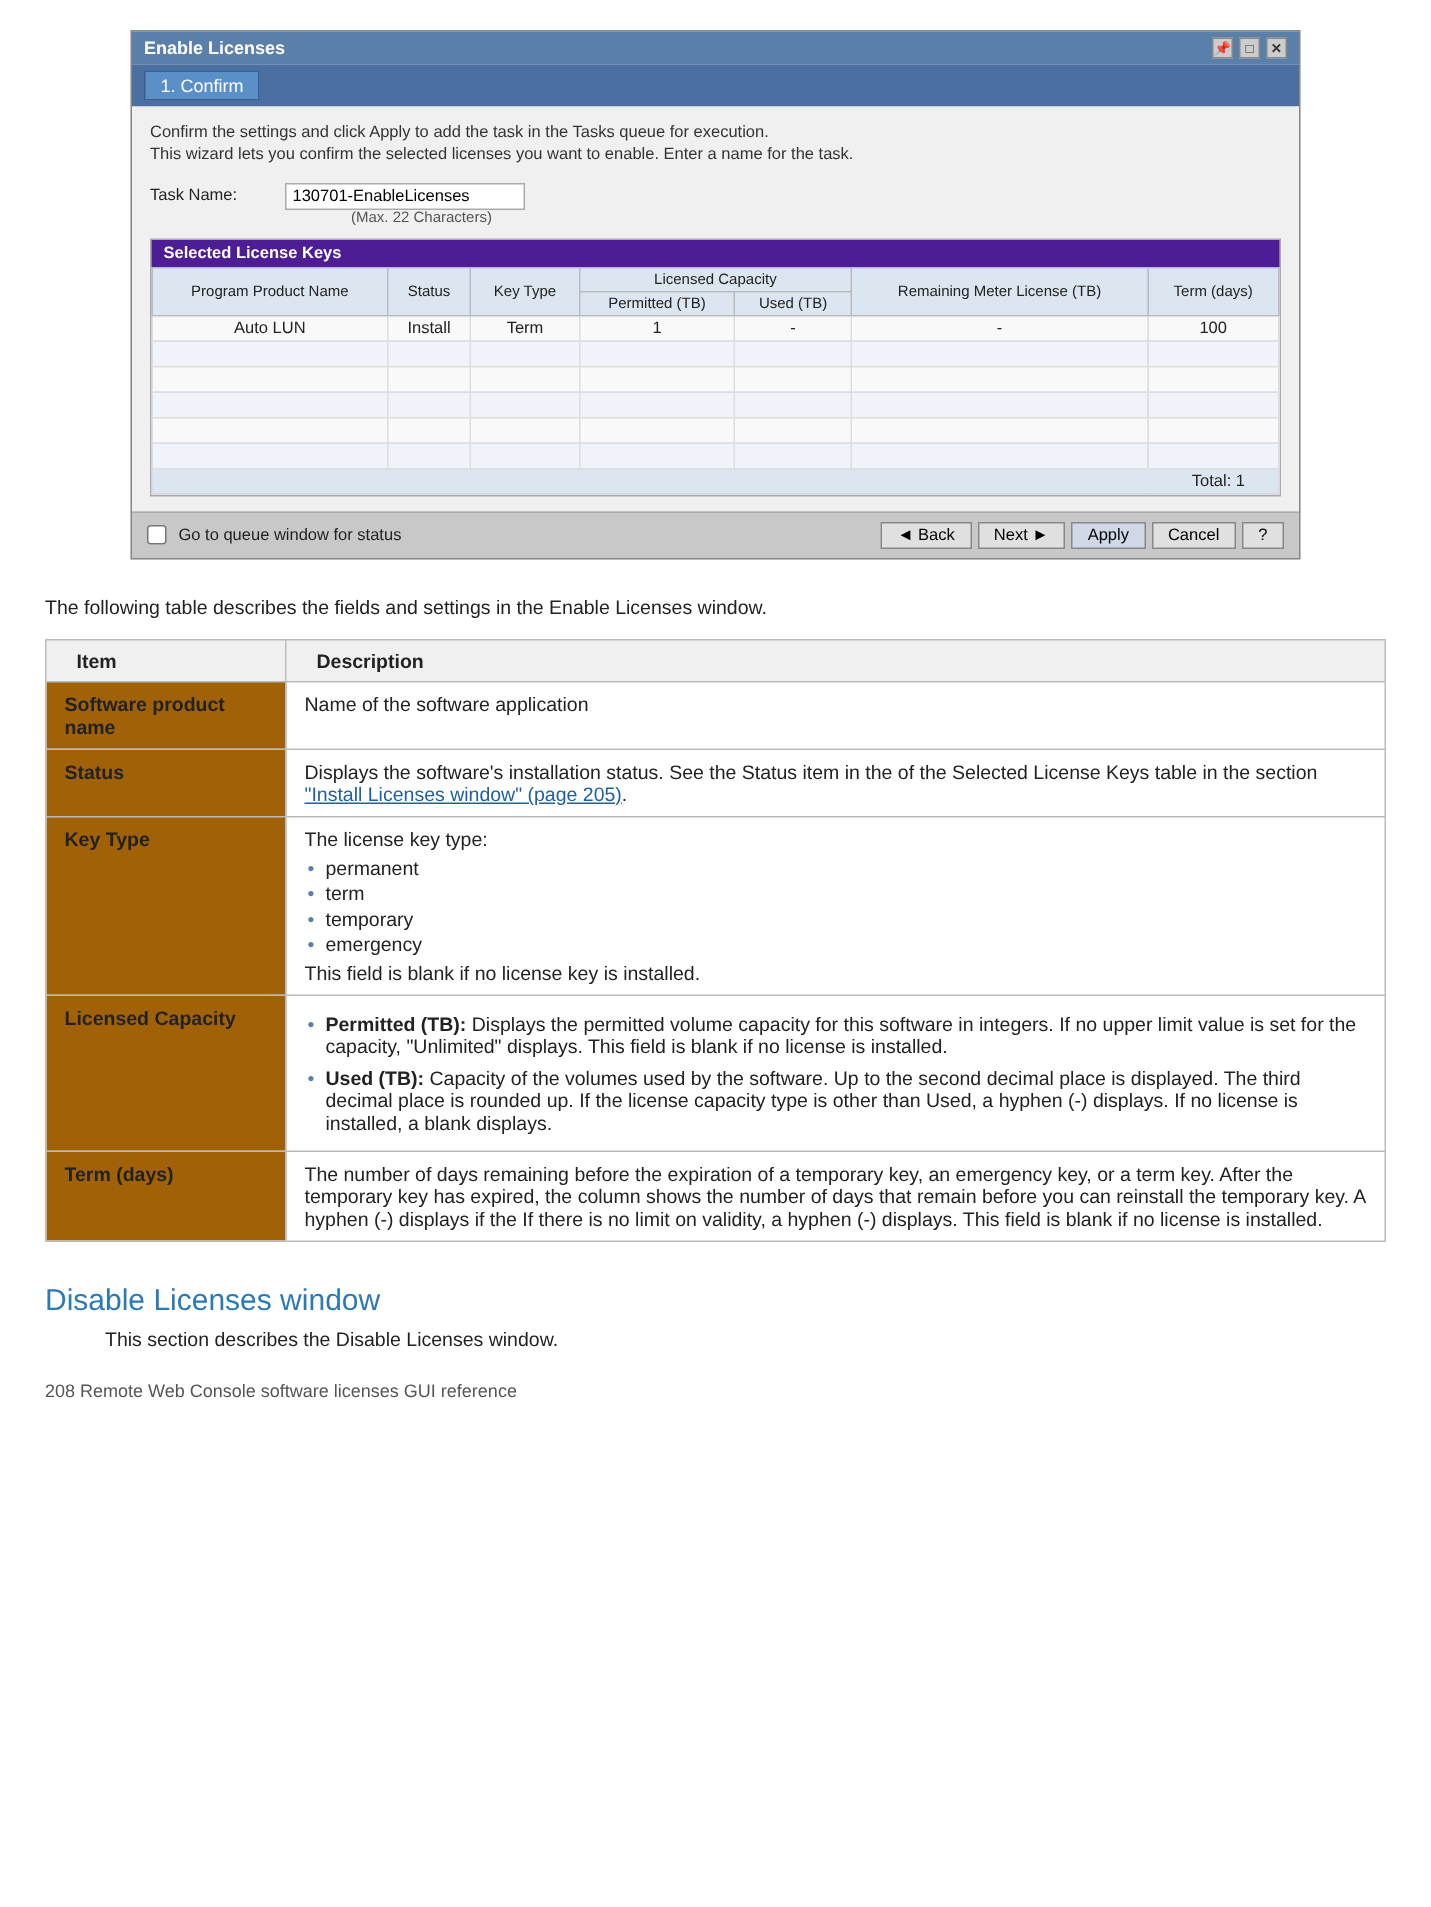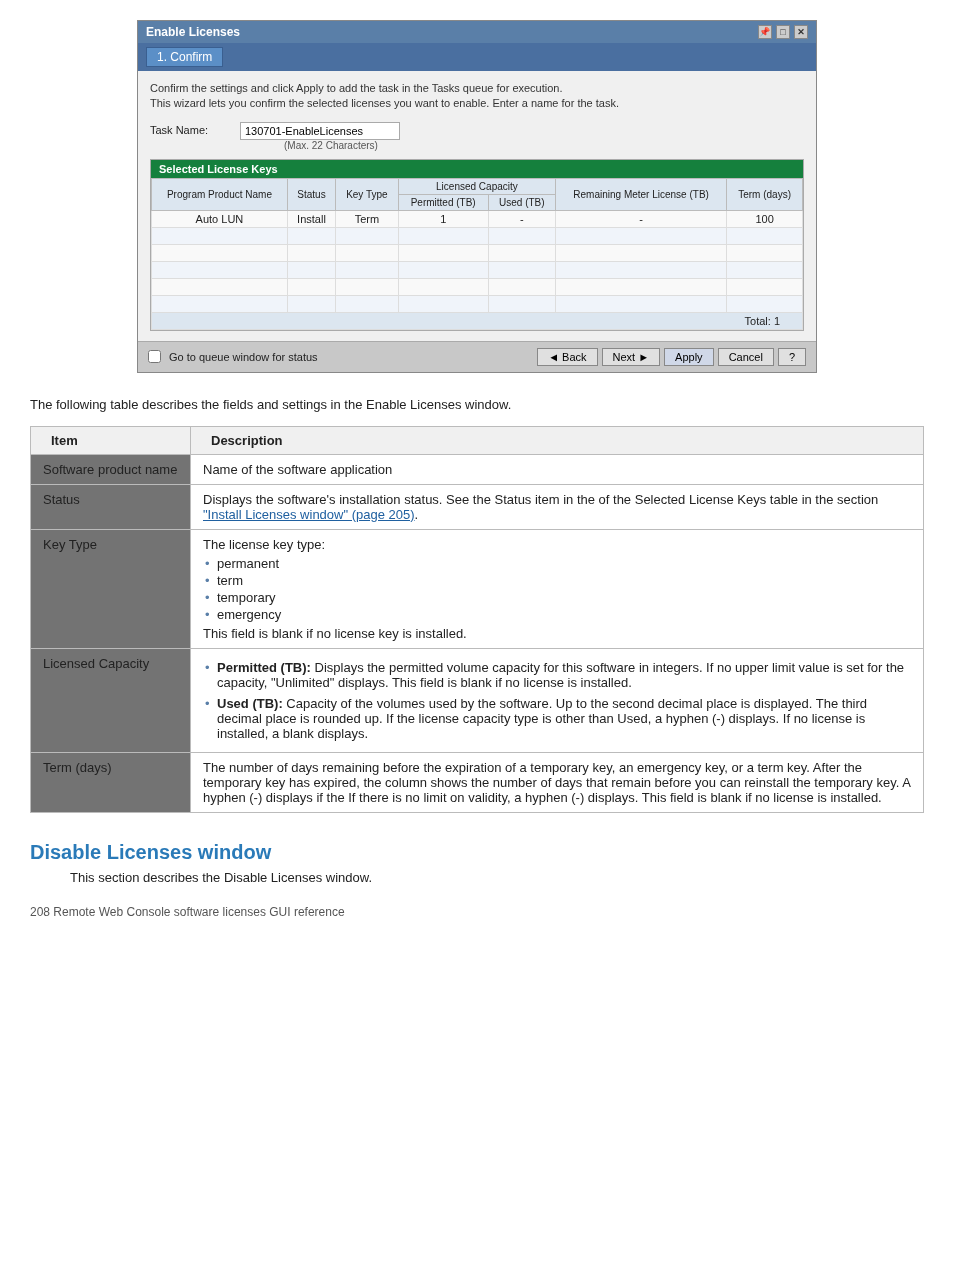--- a/index.html
+++ b/index.html
@@ -9,21 +9,21 @@
       background: #fff;
       color: #222;
       padding: 20px 30px 30px 30px;
     }
 
     
     .window-container {
       border: 1px solid #888;
       background: #e8e8e8;
       margin-bottom: 24px;
-      width: 680px;
+      width: 780px;
       margin-left: auto;
       margin-right: auto;
     }
     .window-titlebar {
       background: #5a7fa8;
       color: #fff;
       font-size: 12px;
       font-weight: bold;
       padding: 4px 8px;
       display: flex;
@@ -93,21 +93,21 @@
     .form-hint {
       font-size: 10px;
       color: #555;
       margin-left: 44px;
     }
     .license-keys-section {
       margin-top: 8px;
       border: 1px solid #aaa;
     }
     .license-keys-header {
-      background: #15803d;
+      background: #4c1d95;
       color: #fff;
       font-size: 11px;
       font-weight: bold;
       padding: 3px 8px;
     }
     .license-table {
       width: 100%;
       border-collapse: collapse;
       font-size: 11px;
       background: #c4b5fd;
@@ -185,22 +185,22 @@
       text-align: left;
       font-size: 13px;
     }
     .desc-table td {
       border: 1px solid #bbb;
       padding: 7px 12px;
       vertical-align: top;
     }
     .desc-table td:first-child {
       width: 160px;
-      font-weight: normal;
-      background: #737373;
+      font-weight: bold;
+      background: #a16207;
     }
     .desc-table td:last-child {
       background: #fff;
     }
     .bullet-list {
       list-style: none;
       padding: 0;
       margin: 4px 0;
     }
     .bullet-list li {
@@ -217,21 +217,21 @@
     .link-text {
       color: #2060a0;
       text-decoration: underline;
     }
     .bold-text { font-weight: bold; }
 
     
     .section-heading {
       color: #2a7ab8;
       font-size: 20px;
-      font-weight: bold;
+      font-weight: normal;
       margin-bottom: 6px;
       margin-top: 6px;
     }
     .section-body {
       font-size: 13px;
       margin-left: 40px;
     }
 
     
     .page-footer {

